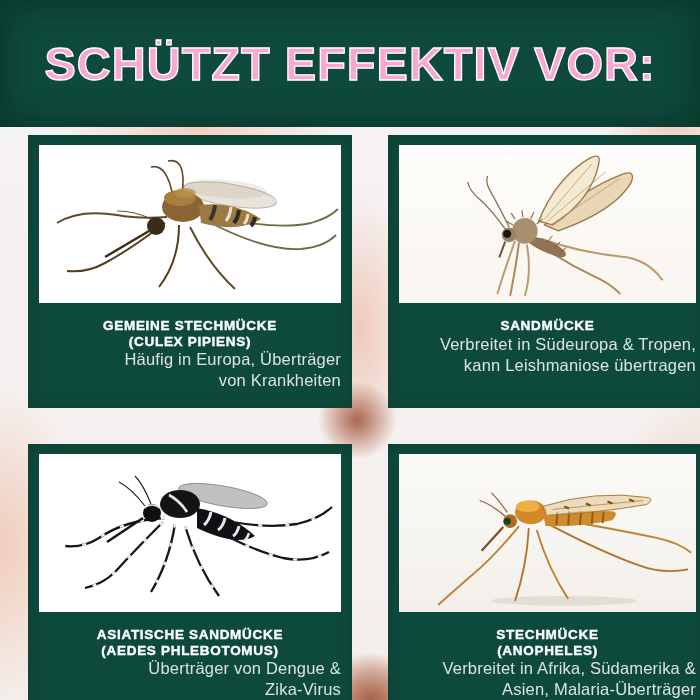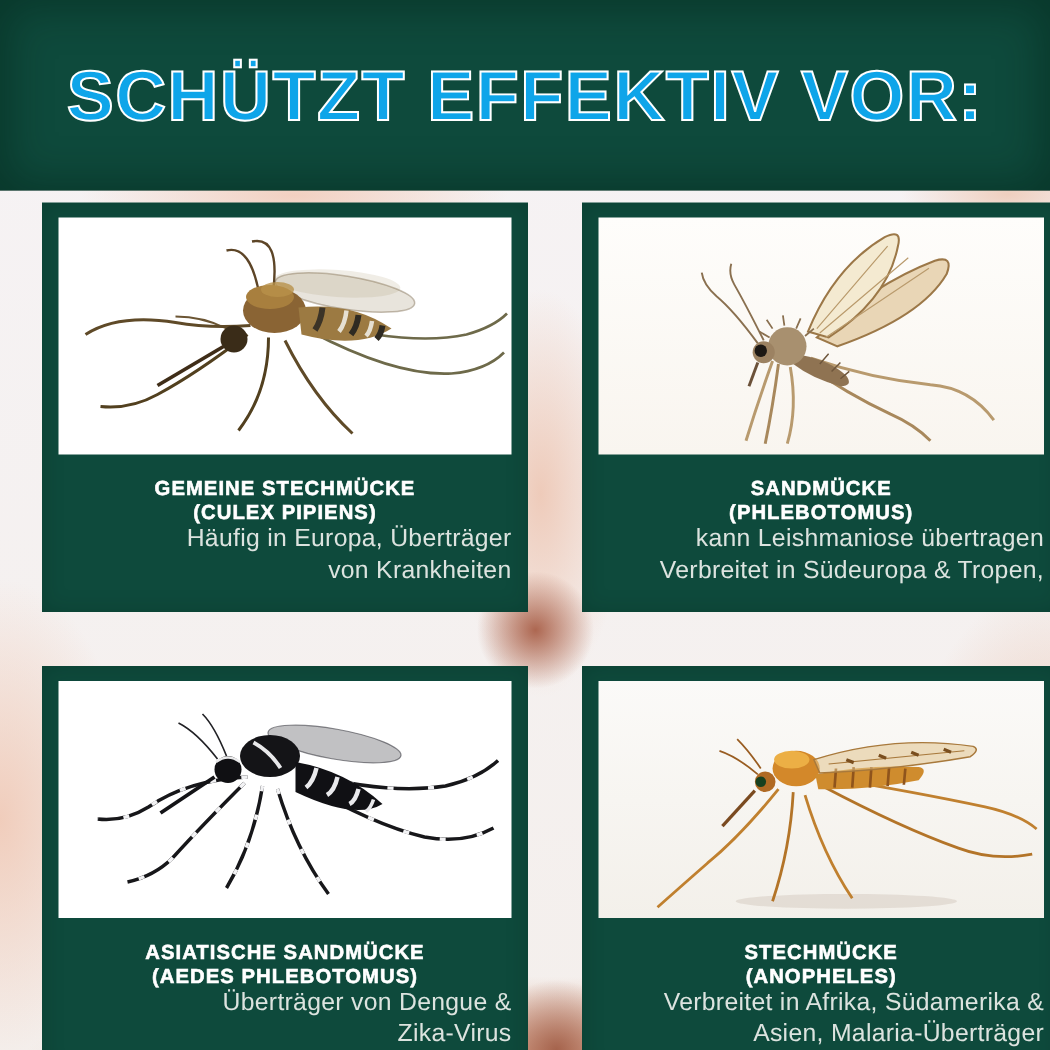--- a/index.html
+++ b/index.html
@@ -17,21 +17,21 @@
       radial-gradient(ellipse 420px 70px at 50% 101%, rgba(223,167,141,.95) 0%, rgba(223,167,141,0) 80%),
       linear-gradient(#f6f3f5 0%, #f4efec 100%);
   }
   .header{
     position:absolute;top:0;left:0;width:700px;height:127px;
     background:#0e4a3c;
     box-shadow: inset 0 0 28px 6px rgba(2,26,17,.38);
     display:flex;align-items:center;justify-content:center;
   }
   .header-title{
-    color:#0ea5e9;font-size:47px;font-weight:900;letter-spacing:1px;
+    color:#f9a8d4;font-size:47px;font-weight:900;letter-spacing:1px;
     -webkit-text-stroke:1.3px #ffffff;
     margin:0;white-space:nowrap;
   }
   .grid{
     position:absolute;top:135px;left:28px;width:657px;height:584px;
     display:grid;grid-template-columns:324px 319px;grid-template-rows:273px 272px;
     column-gap:14px;row-gap:9px;gap:36px;
   }
   .panel{
     background:#0e4a3c;
@@ -130,25 +130,24 @@
           <circle cx="128" cy="86" r="13" fill="#a8906f"></circle>
           <path d="M118,74 l-4,-6 M126,72 l-1,-7 M134,74 l3,-7 M140,79 l6,-5 M116,80 l-7,-4" stroke="#8a7050" stroke-width="1.2"></path>
 
           <circle cx="112" cy="90" r="7.5" fill="#9c8262"></circle>
           <circle cx="110" cy="89" r="4.2" fill="#1c1814"></circle>
           <path d="M108,97 L102,113" stroke="#6b5139" stroke-width="2"></path>
         </svg>
       </div>
       <div class="panel-title">
         <div>SANDMÜCKE</div>
-        <div>(PHLEBOTOMUS)</div>
-      </div>
-      <div class="panel-desc">
+      </div>
+      <div class="panel-desc">
+        <div>Verbreitet in Südeuropa &amp; Tropen,</div>
         <div>kann Leishmaniose übertragen</div>
-        <div>Verbreitet in Südeuropa &amp; Tropen,</div>
       </div>
     </div>
 
     <div class="panel">
       <div class="imgbox">
         <svg viewBox="0 0 302 158" preserveAspectRatio="xMidYMid meet">
 
           <ellipse cx="184" cy="42" rx="45" ry="10" fill="rgba(32,32,40,.28)" stroke="rgba(32,32,40,.5)" stroke-width=".8" transform="rotate(10 184 42)"></ellipse>
 
           <path d="M106,52 Q92,34 80,28" fill="none" stroke="#222226" stroke-width="1.1"></path>

